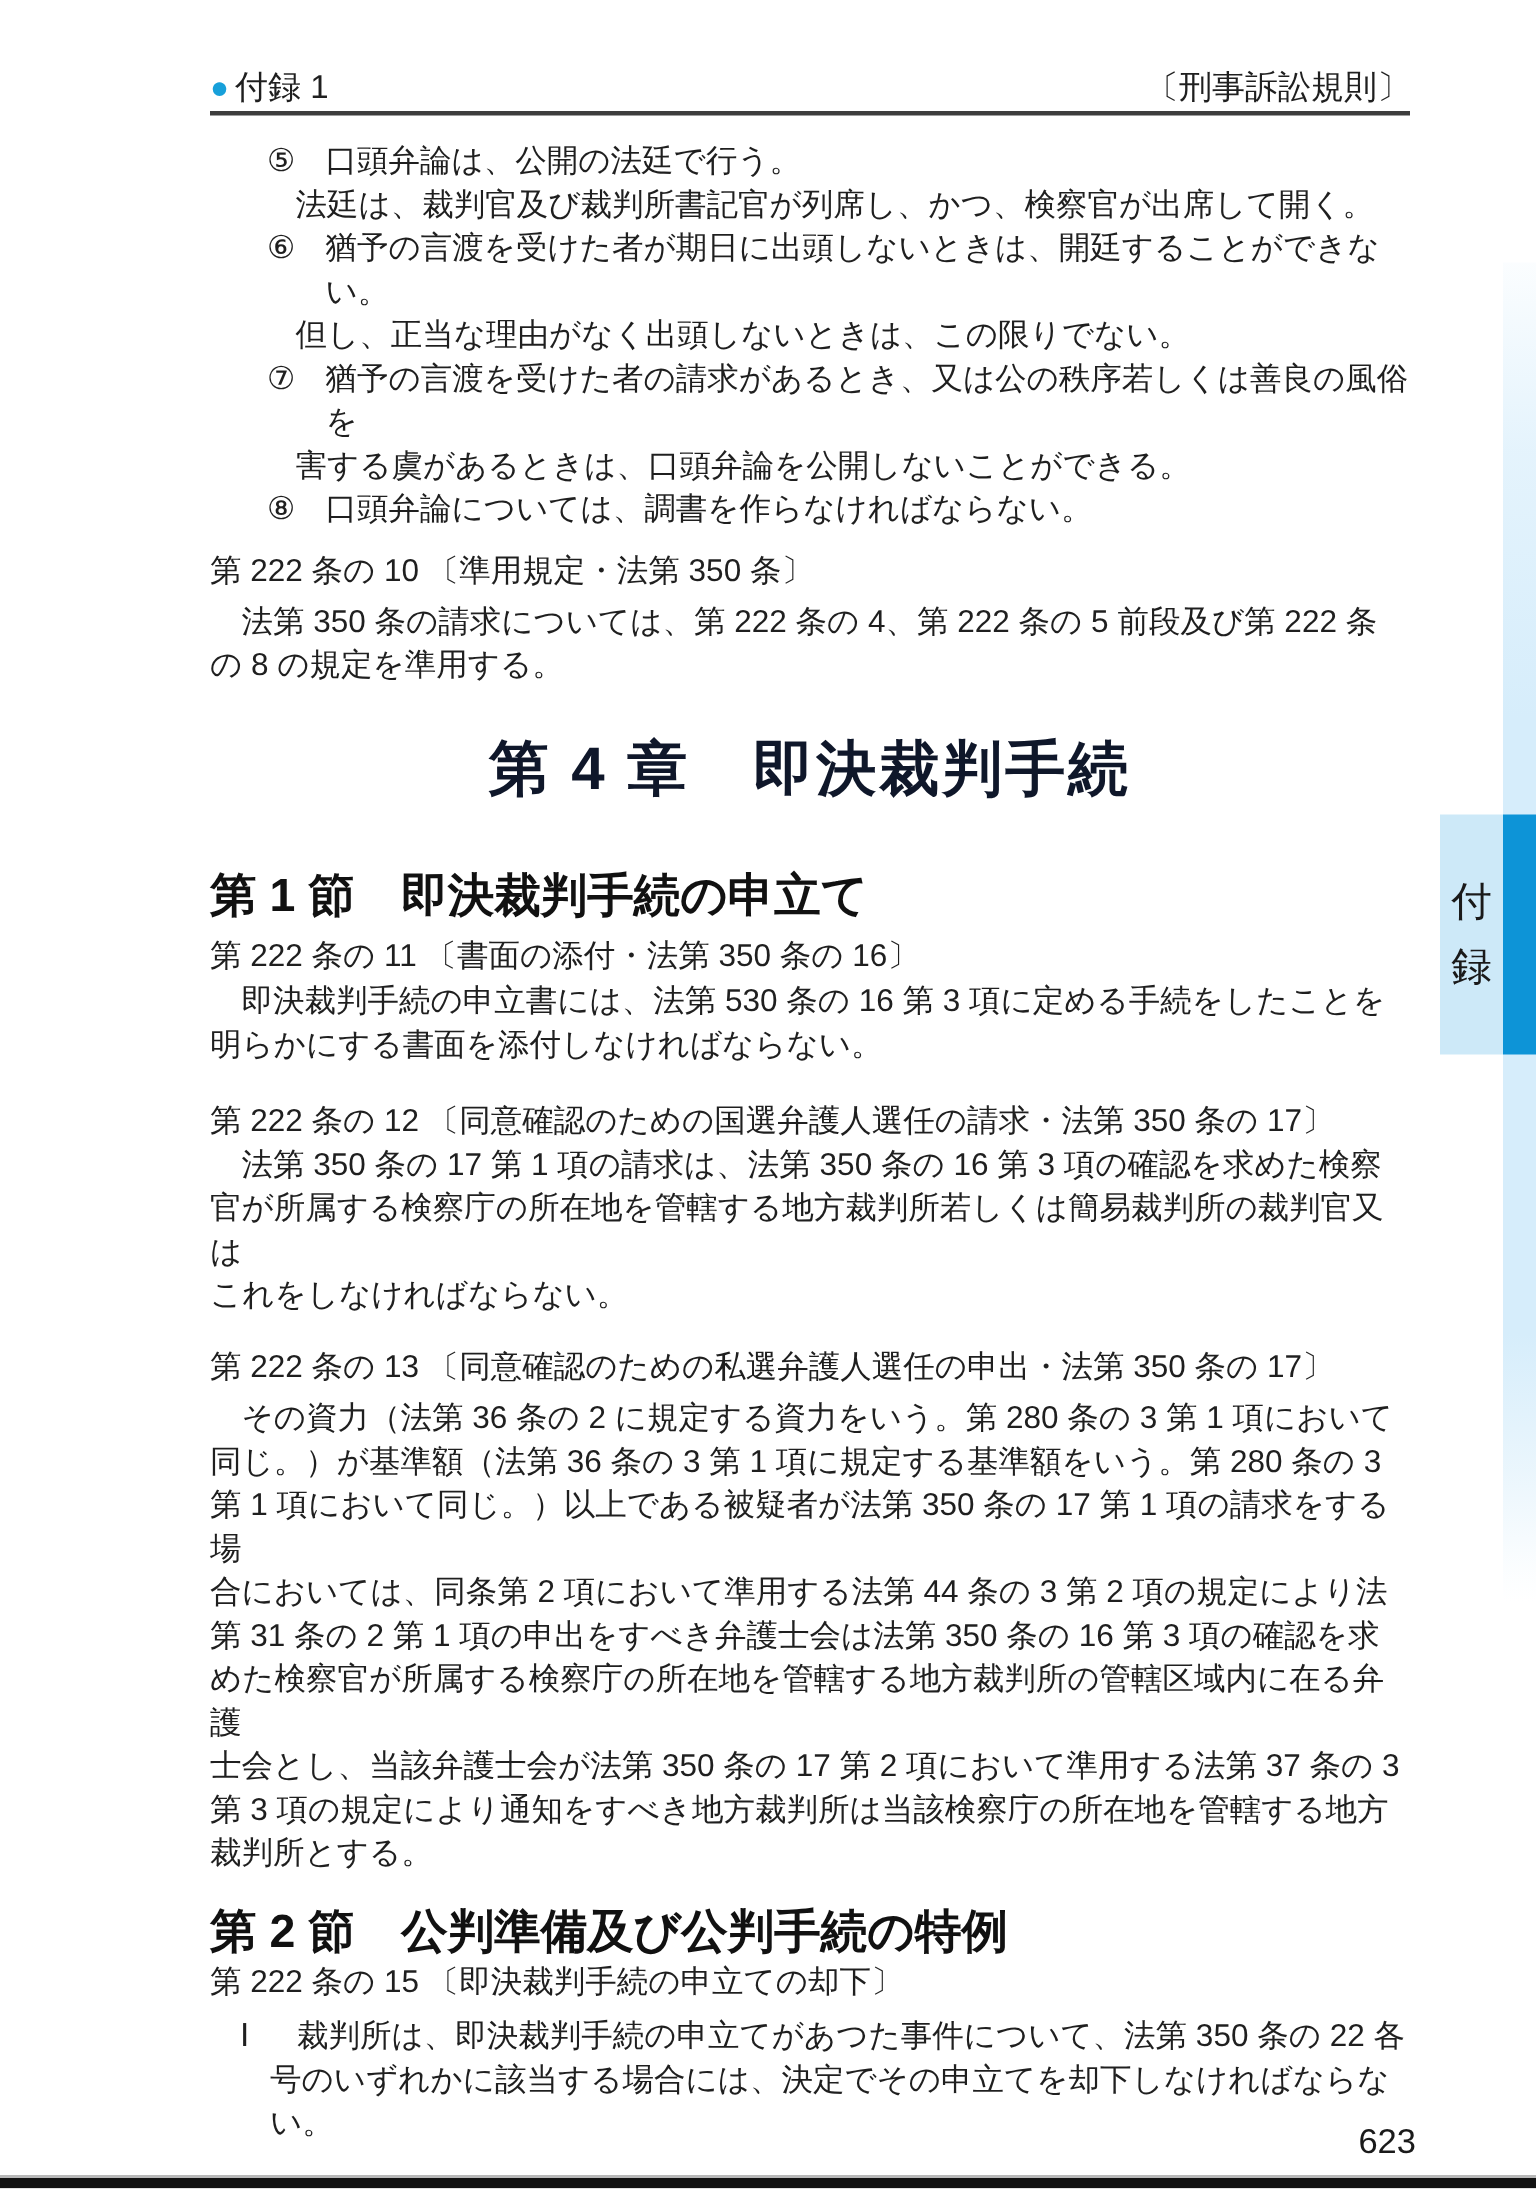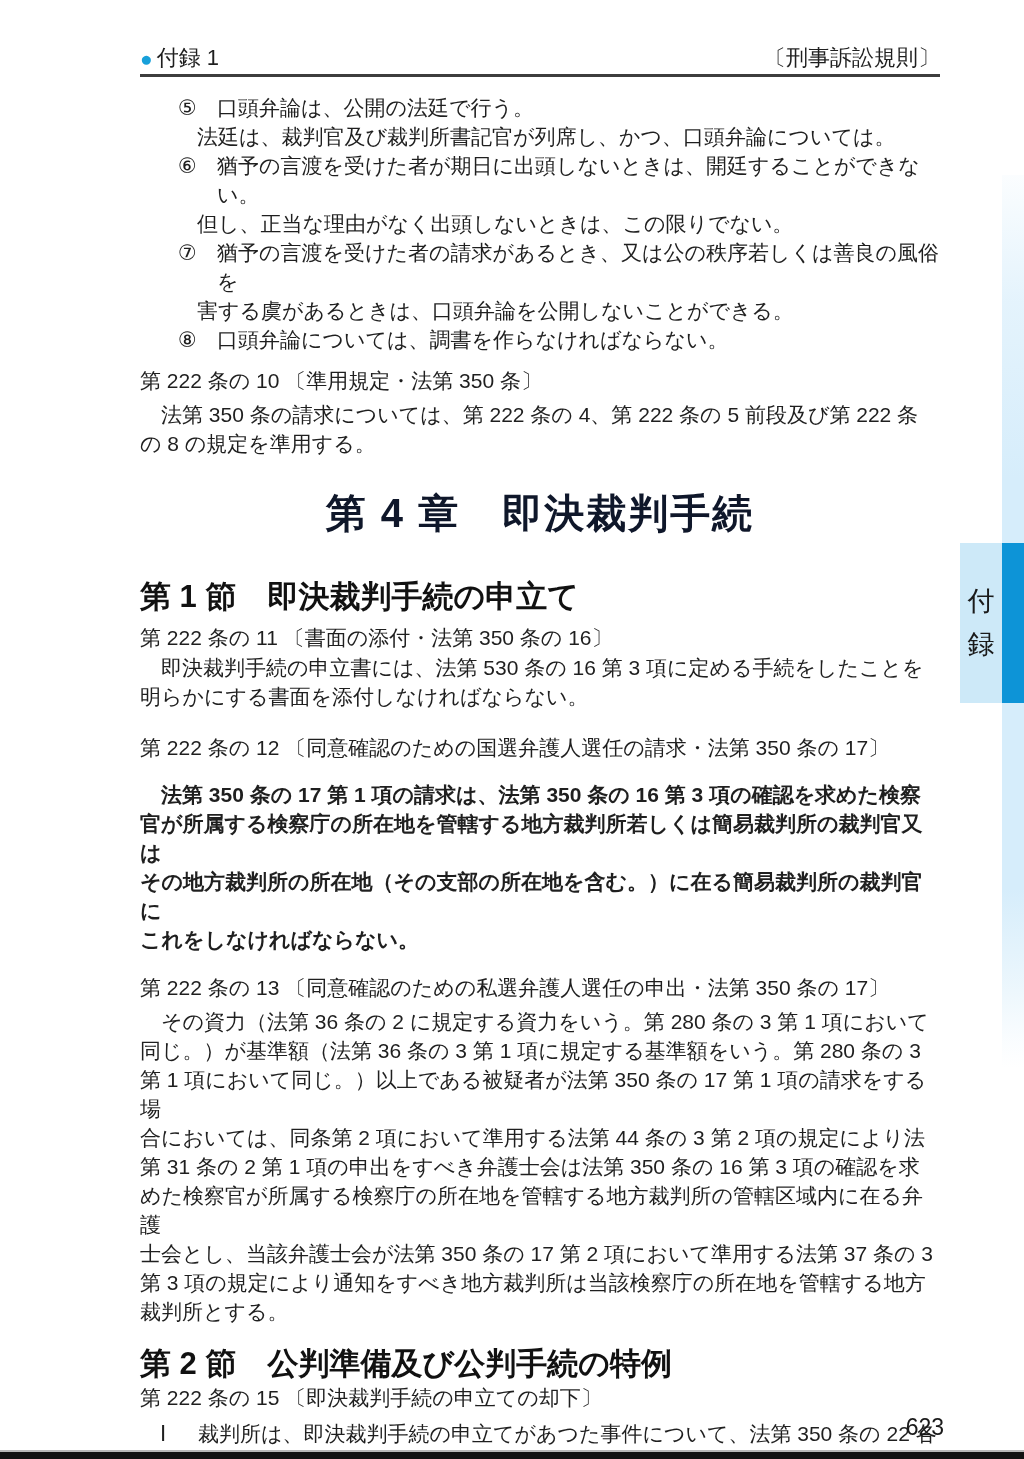--- a/index.html
+++ b/index.html
@@ -58,21 +58,21 @@
   
   .article { font-size:21px; }
   .a-head { line-height:29px; }
   .a-body { margin-top:5px; }
   .a-line { line-height:29px; }
   .a-line.indent { padding-left:21px; }
   .m-a10 { margin-top:12px; }
   .m-a11 { margin-top:11px; }
   .m-a11 .a-body { margin-top:1px; }
   .m-a12 { margin-top:22px; }
-  .m-a12 .a-body { margin-top:18px;font-weight:bold; }
+  .m-a12 .a-body { margin-top:0; }
   .m-a13 { margin-top:19px; }
   .m-a14 { margin-top:4px; }
   
   .chapter {
     margin-top:34px;
     font-size:40px; line-height:42px; font-weight:bold; text-align:center;
     letter-spacing:2px; color:#0f172a;
   }
   .section {
     font-size:31px; line-height:30px; font-weight:bold; color:#111;
@@ -110,21 +110,21 @@
         <span>付録 1</span>
       </div>
       <div class="h-right">〔刑事訴訟規則〕</div>
     </div>
 
     <div class="clist">
       <div class="li first">
         <span class="cnum">⑤</span>
         <span>口頭弁論は、公開の法廷で行う。</span>
       </div>
-      <div class="li cont">法廷は、裁判官及び裁判所書記官が列席し、かつ、口頭弁論については。</div>
+      <div class="li cont">法廷は、裁判官及び裁判所書記官が列席し、かつ、検察官が出席して開く。</div>
       <div class="li first">
         <span class="cnum">⑥</span>
         <span>猶予の言渡を受けた者が期日に出頭しないときは、開廷することができない。</span>
       </div>
       <div class="li cont">但し、正当な理由がなく出頭しないときは、この限りでない。</div>
       <div class="li first">
         <span class="cnum">⑦</span>
         <span>猶予の言渡を受けた者の請求があるとき、又は公の秩序若しくは善良の風俗を</span>
       </div>
       <div class="li cont">害する虞があるときは、口頭弁論を公開しないことができる。</div>
@@ -152,21 +152,20 @@
         <div class="a-line indent">即決裁判手続の申立書には、法第 530 条の 16 第 3 項に定める手続をしたことを</div>
         <div class="a-line">明らかにする書面を添付しなければならない。</div>
       </div>
     </div>
 
     <div class="article m-a12">
       <div class="a-head">第 222 条の 12 〔同意確認のための国選弁護人選任の請求・法第 350 条の 17〕</div>
       <div class="a-body">
         <div class="a-line indent">法第 350 条の 17 第 1 項の請求は、法第 350 条の 16 第 3 項の確認を求めた検察</div>
         <div class="a-line">官が所属する検察庁の所在地を管轄する地方裁判所若しくは簡易裁判所の裁判官又は</div>
-        <div class="a-line">その地方裁判所の所在地（その支部の所在地を含む。）に在る簡易裁判所の裁判官に</div>
         <div class="a-line">これをしなければならない。</div>
       </div>
     </div>
 
     <div class="article m-a13">
       <div class="a-head">第 222 条の 13 〔同意確認のための私選弁護人選任の申出・法第 350 条の 17〕</div>
       <div class="a-body">
         <div class="a-line indent">その資力（法第 36 条の 2 に規定する資力をいう。第 280 条の 3 第 1 項において</div>
         <div class="a-line">同じ。）が基準額（法第 36 条の 3 第 1 項に規定する基準額をいう。第 280 条の 3</div>
         <div class="a-line">第 1 項において同じ。）以上である被疑者が法第 350 条の 17 第 1 項の請求をする場</div>

